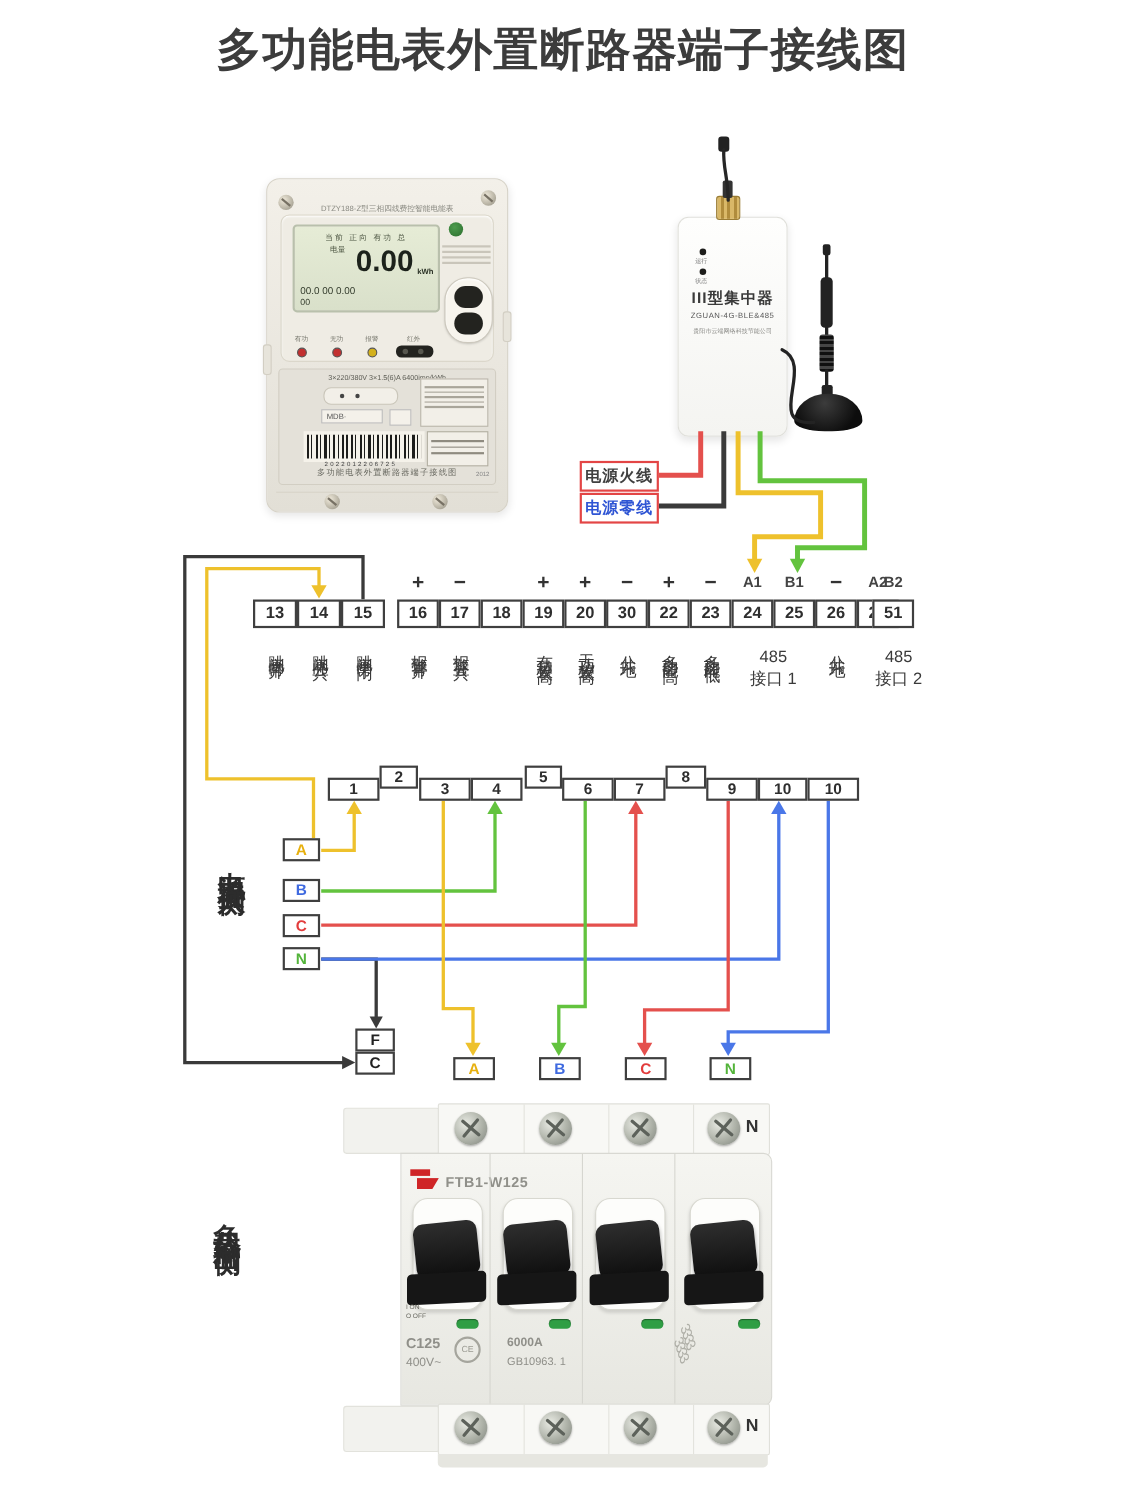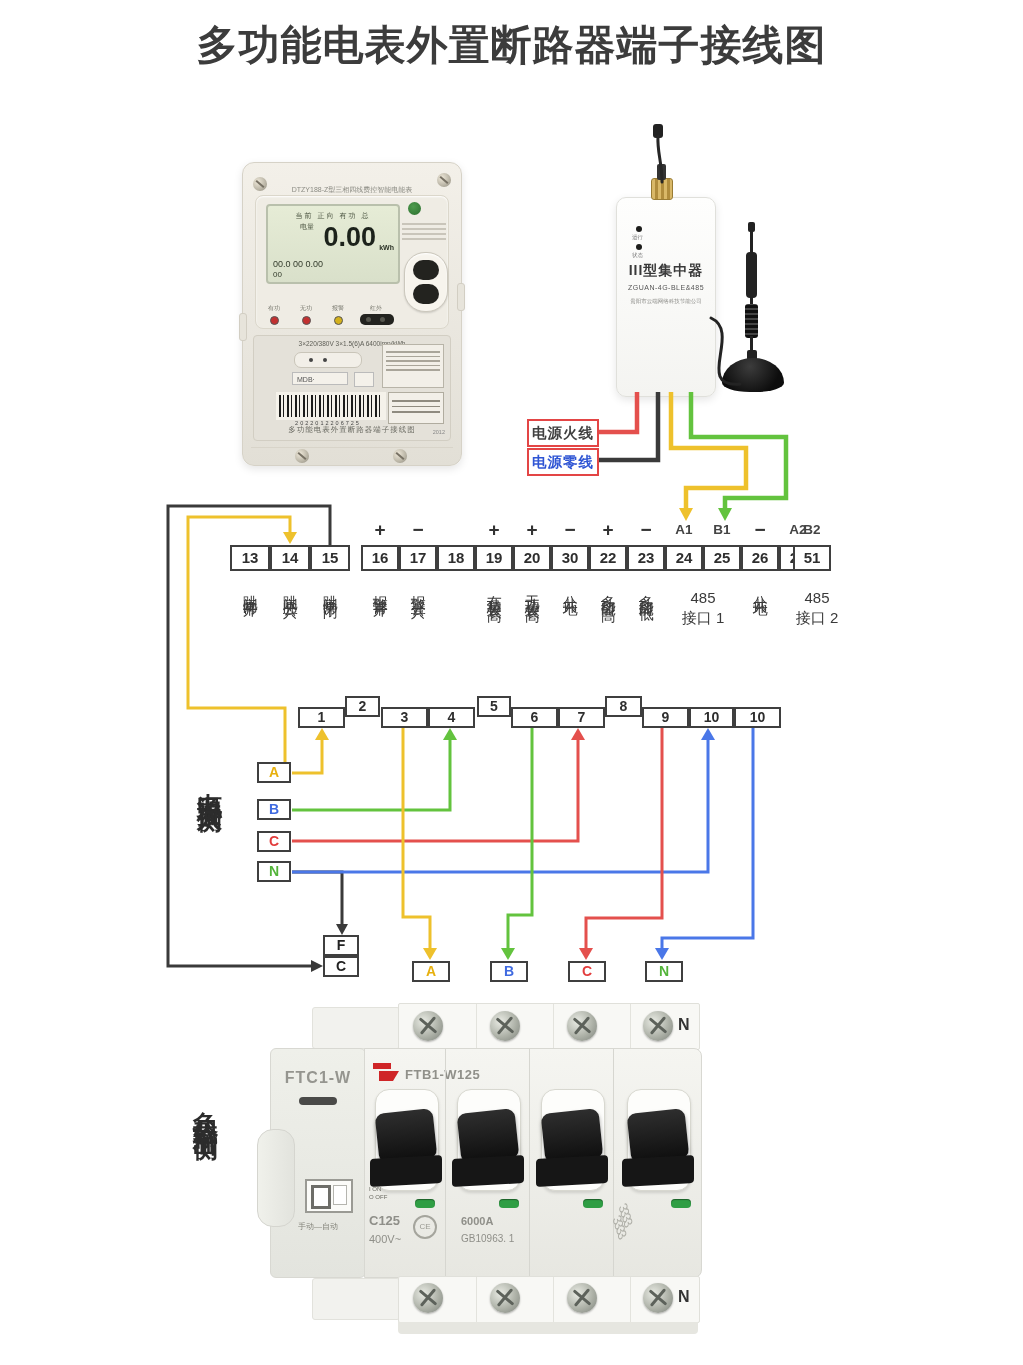--- a/index.html
+++ b/index.html
@@ -256,30 +256,20 @@
         <i style="left:154px;"></i>
         <i style="left:231px;"></i>
     </div>
     <div class="screw" style="left:145px;top:27px;"></div>
     <div class="screw" style="left:222px;top:27px;"></div>
     <div class="screw" style="left:299px;top:27px;"></div>
     <div class="screw" style="left:375px;top:27px;"></div>
     <div class="bk-n" style="left:410px;top:32px;">N</div>
 
     <div class="bk-body">
-      <div class="bk-lmod">
-        <div class="lmod-name">FTC1-W</div>
-        <div class="lmod-slot"></div>
-        <div class="lmod-bulge"></div>
-        <div class="lmod-toggle">
-            <i></i>
-            <b></b>
-          </div>
-        <div class="lmod-mode">手动—自动</div>
-      </div>
       <div class="bk-main">
         <div class="bk-logo">
             <i style="top:0;"></i>
             <b></b>
           </div>
         <div class="bk-model">FTB1-W125</div>
         <div class="bk-sep" style="left:80px;"></div>
         <div class="bk-sep" style="left:164px;"></div>
         <div class="bk-sep" style="left:248px;"></div>
         <div class="rocker" style="left:10px;"></div>

